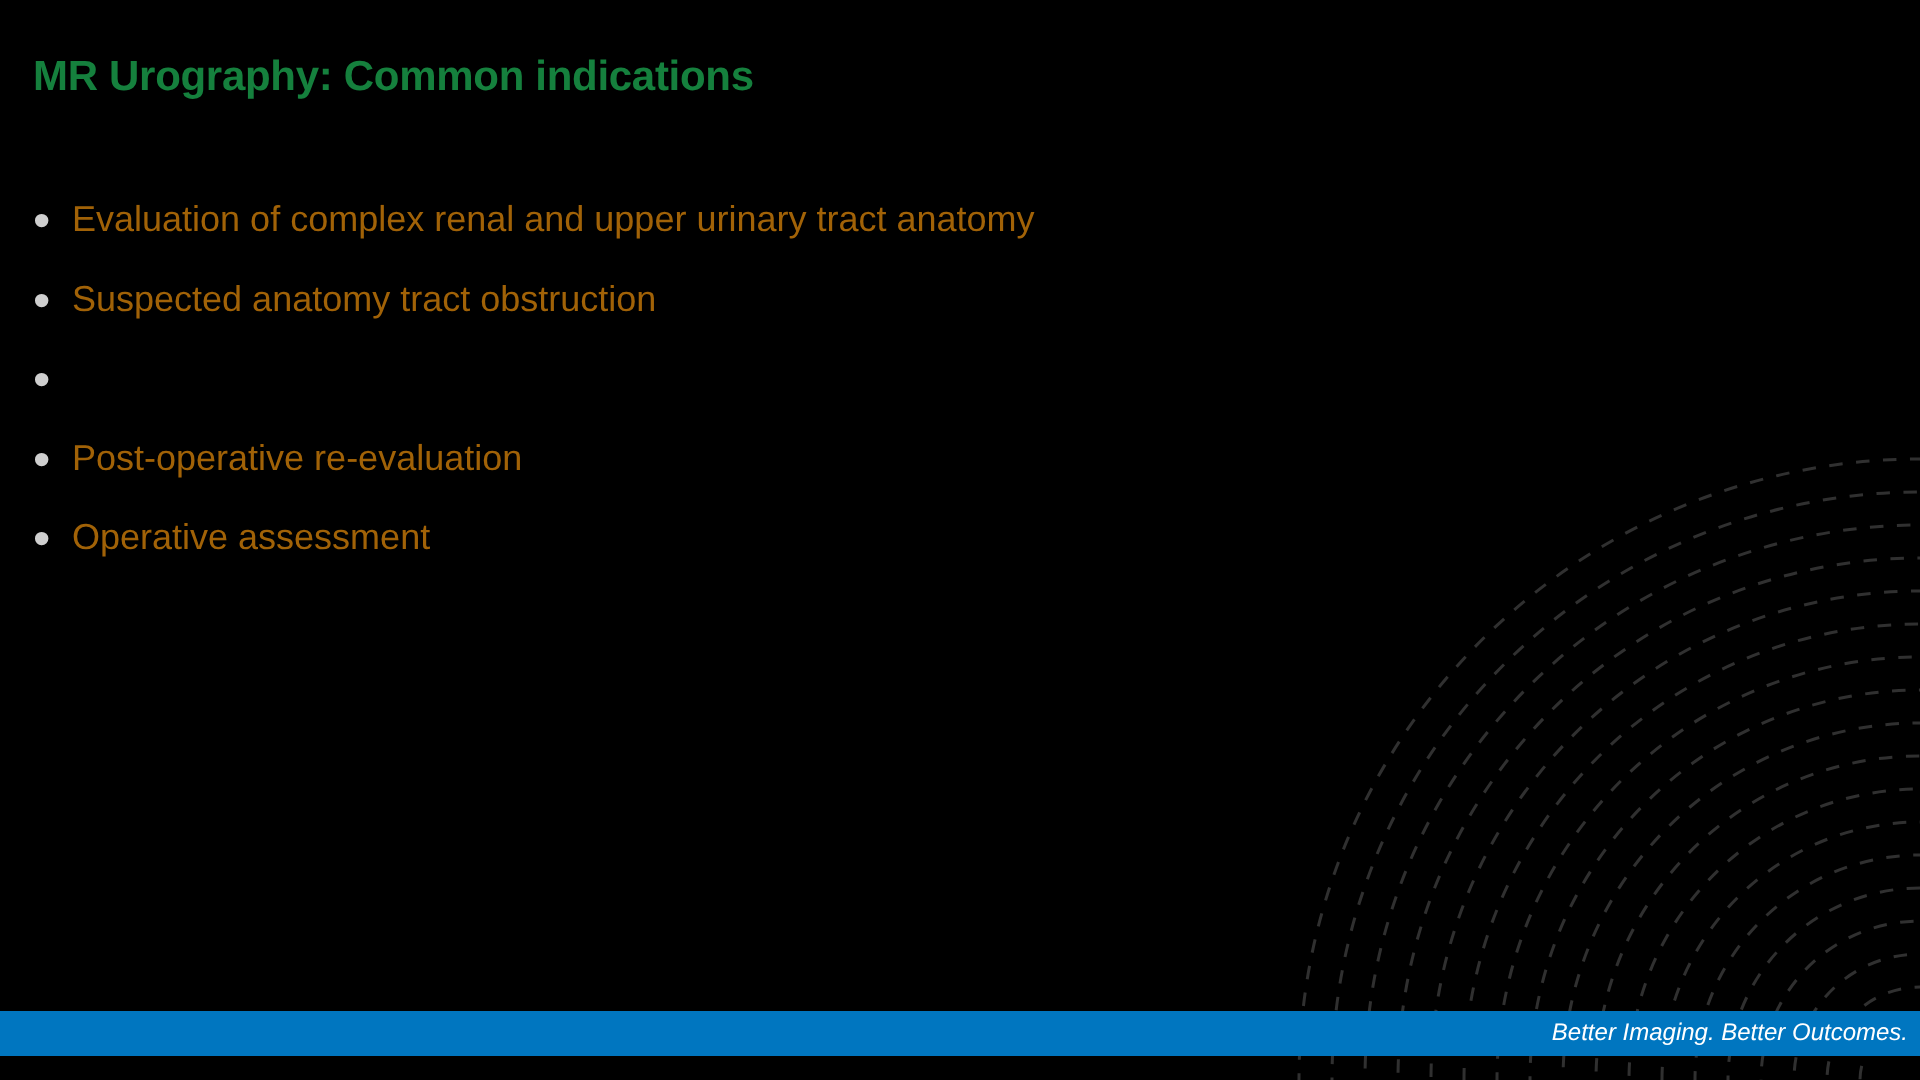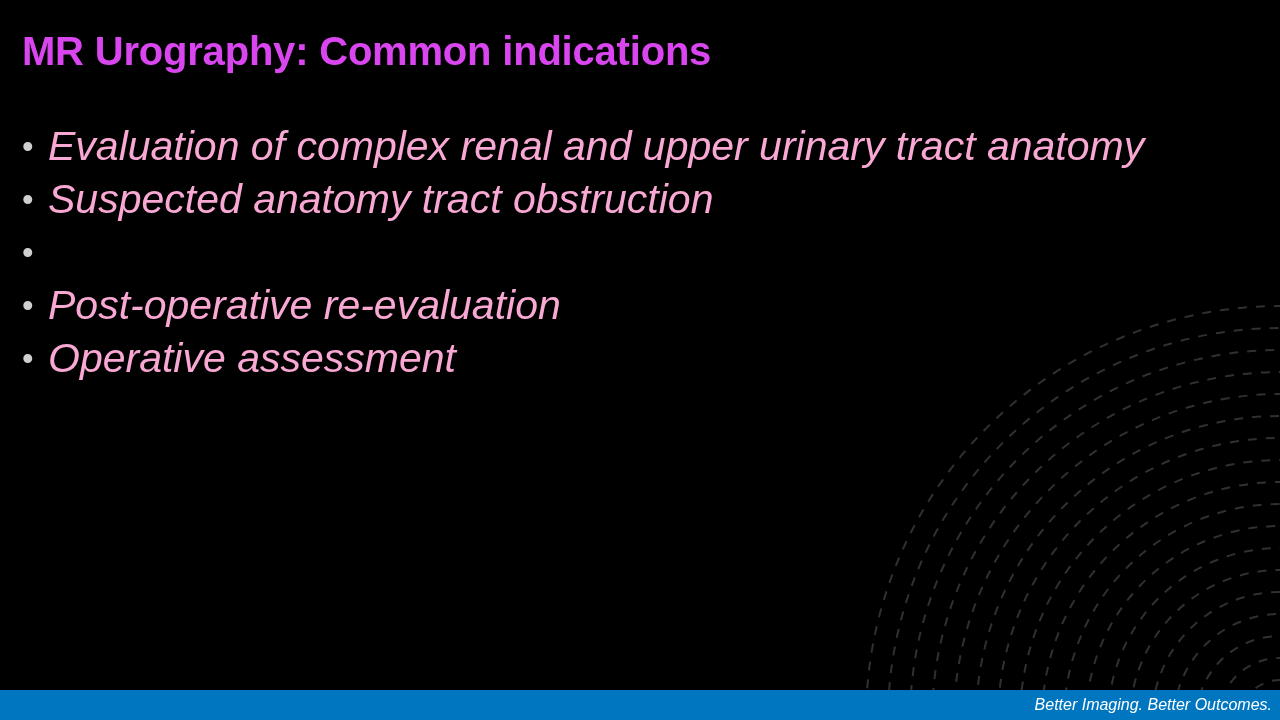--- a/index.html
+++ b/index.html
@@ -30,22 +30,22 @@
     width: 100%;
     height: 100%;
   }
 
   
   .slide-title {
     position: absolute;
     left: 22px;
     top: 28px;
     width: 1180px;
-    color: #d946ef;
-    font-size: 40px;
+    color: #15803d;
+    font-size: 28px;
     font-weight: bold;
     letter-spacing: -0.2px;
     line-height: 46px;
     white-space: nowrap;
   }
 
   
   .bullet-list {
     position: absolute;
     left: 22px;
@@ -67,31 +67,30 @@
   .bullet-marker {
     flex: 0 0 auto;
     width: 26px;
     color: #cfcfcf;
     font-size: 33px;
     line-height: 53px;
     text-align: left;
   }
   .bullet-text {
     flex: 0 1 auto;
-    color: #f9a8d4;
-    font-size: 41px;
+    color: #a16207;
+    font-size: 24px;
     line-height: 53px;
-    font-style: italic;
   }
 
   
   .footer-bar {
     position: absolute;
     left: 0;
-    bottom: 0;
+    bottom: 16px;
     width: 1280px;
     height: 30px;
     background: #0076c0;
   }
   .footer-tagline {
     position: absolute;
     right: 8px;
     top: 50%;
     transform: translateY(-50%);
     color: #ffffff;

